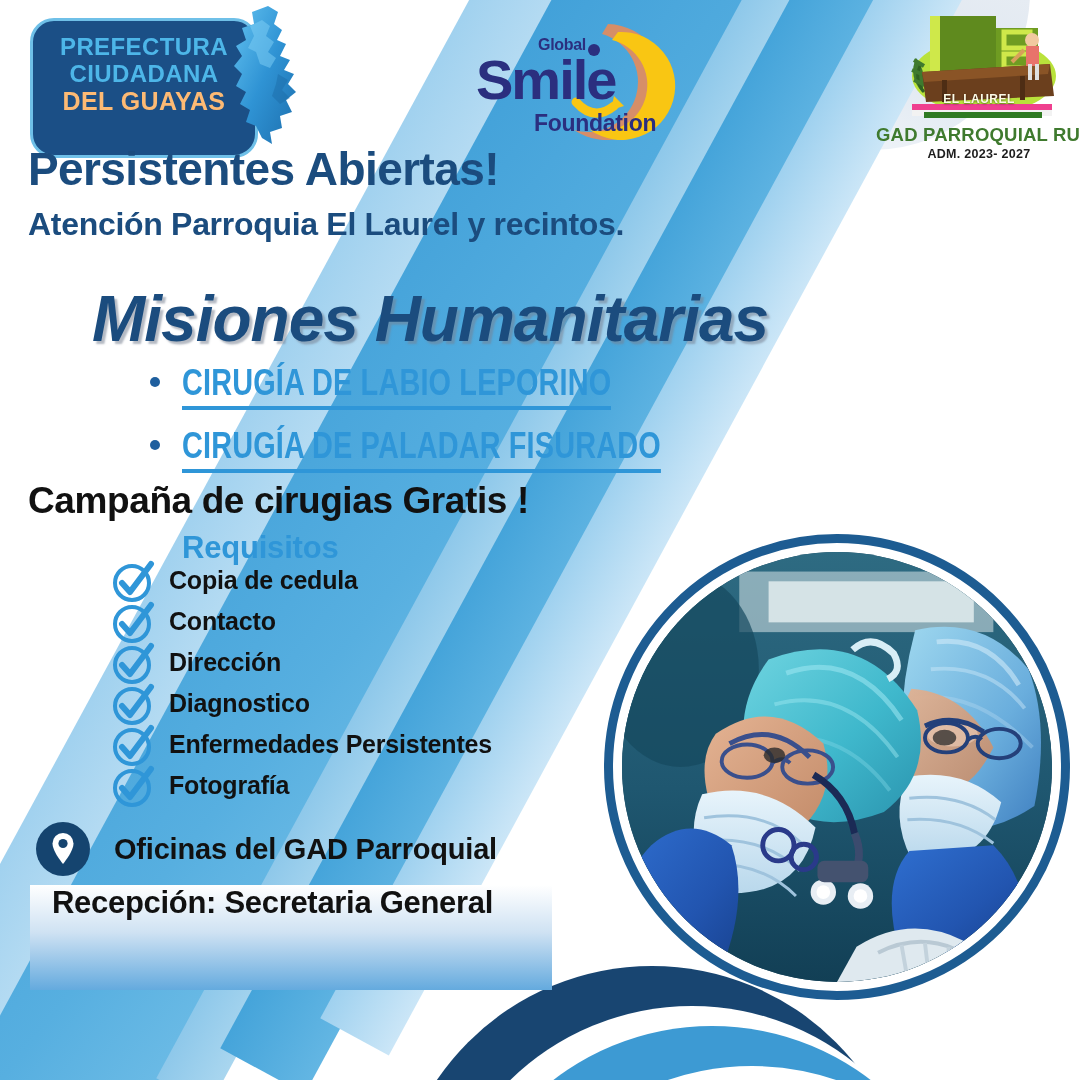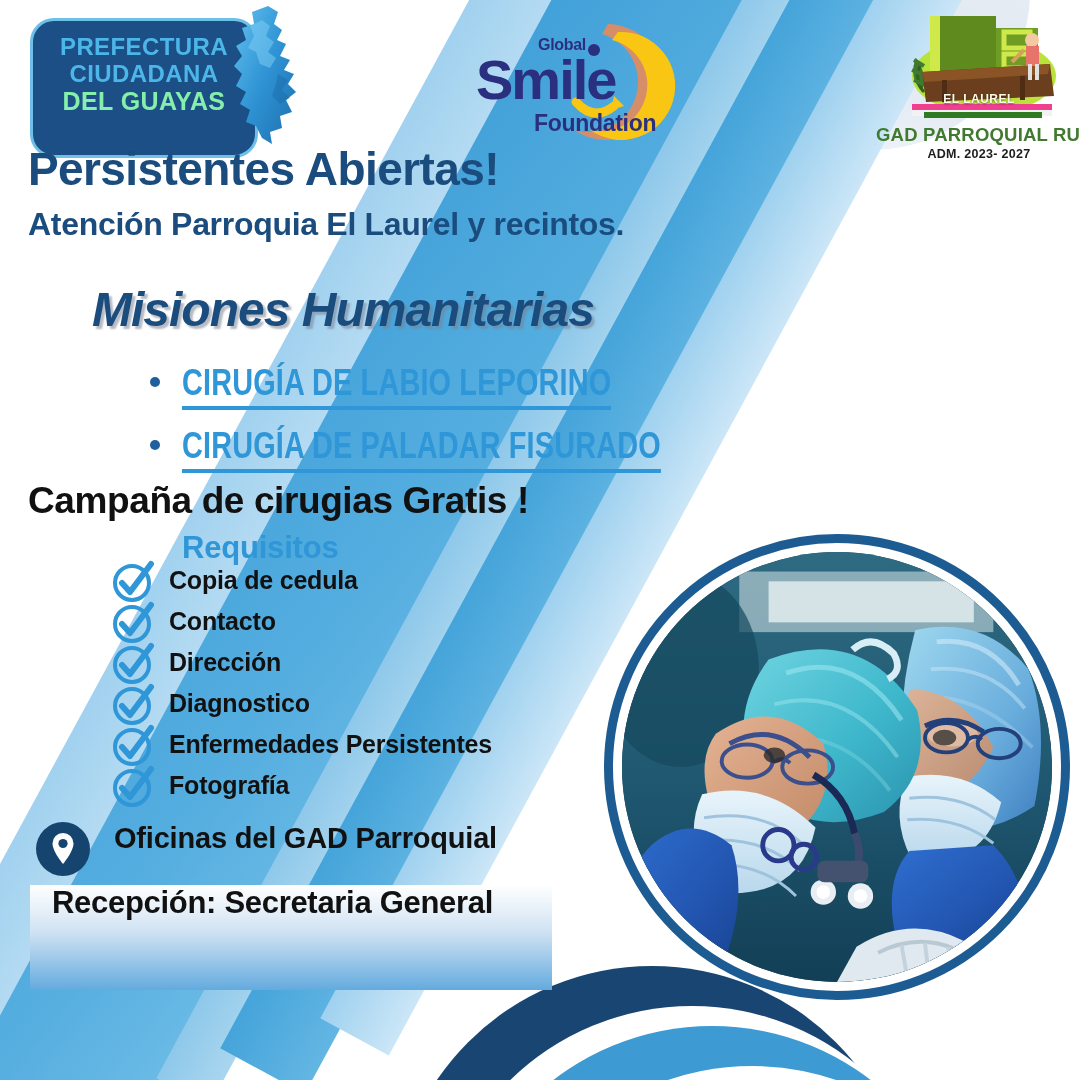--- a/index.html
+++ b/index.html
@@ -46,21 +46,21 @@
     background:#ffffff;
   }
 
   
   .logo-prefectura{
     position:absolute;left:30px;top:18px;width:228px;height:140px;
     border-radius:24px;background:#1b4f86;border:3px solid #6fc0e8;
     box-sizing:border-box;padding:12px 0 0 0;text-align:center;
   }
   .lp-l1,.lp-l2{color:#4db6e8;font-weight:bold;font-size:24px;letter-spacing:.4px;line-height:27px;}
-  .lp-l3{color:#86efac;font-weight:bold;font-size:25px;line-height:28px;letter-spacing:.4px;}
+  .lp-l3{color:#fdba74;font-weight:bold;font-size:25px;line-height:28px;letter-spacing:.4px;}
 
   .guayas-map{
     position:absolute;left:222px;top:4px;width:92px;height:142px;
   }
 
   .logo-smile{position:absolute;left:468px;top:18px;width:230px;height:130px;}
   .smile-arcs{position:absolute;inset:0;}
   .smile-text{position:absolute;left:8px;top:18px;}
   .sm-global{color:#2b2f7f;font-size:16px;font-weight:bold;letter-spacing:-.3px;
              position:absolute;left:62px;top:0;}
@@ -81,21 +81,21 @@
   }
   .h-inscripciones{
     position:absolute;left:28px;top:142px;font-size:46px;font-weight:bold;
     letter-spacing:-.6px;color:#1b4c7e;
   }
   .h-atencion{
     position:absolute;left:28px;top:206px;font-size:32px;font-weight:bold;
     letter-spacing:-.3px;color:#1b4c7e;
   }
   .h-misiones{
-    position:absolute;left:92px;top:282px;font-size:48px;font-weight:bold;
+    position:absolute;left:92px;top:282px;font-size:64px;font-weight:bold;
     font-style:italic;letter-spacing:-1px;color:#1b4c7e;
     text-shadow:3px 3px 2px rgba(120,130,145,.55);
   }
 
   .surg-list{position:absolute;left:150px;top:362px;width:620px;}
   .surg-item{display:flex;align-items:baseline;margin-bottom:15px;}
   .surg-bullet{
     width:10px;height:10px;border-radius:50%;background:#1f5f9e;
     margin-right:22px;flex:none;position:relative;top:-8px;
   }
@@ -112,21 +112,21 @@
   .h-requisitos{
     position:absolute;left:182px;top:530px;font-size:31px;font-weight:bold;
     color:#2f96d8;letter-spacing:-.2px;
   }
 
   .req-list{position:absolute;left:111px;top:560px;}
   .req-row{display:flex;align-items:center;height:41px;}
   .check-ico{width:46px;height:46px;flex:none;margin-right:12px;}
   .req-label{color:#111111;font-weight:bold;font-size:25px;letter-spacing:-.2px;}
 
-  .loc-row{position:absolute;left:36px;top:822px;display:flex;}
+  .loc-row{position:absolute;left:36px;top:822px;display:flex;align-items:center;}
   .pin-ico{width:54px;height:54px;flex:none;margin-right:24px;}
   .loc-text{color:#111111;font-weight:bold;font-size:29px;letter-spacing:-.2px;}
 
   .recep-banner{
     position:absolute;left:30px;top:885px;width:522px;height:105px;
     background:linear-gradient(180deg,#ffffff 0%,#cfe2f3 45%,#64aade 100%);
     display:flex;align-items:flex-start;
   }
   .recep-text{
     color:#111111;font-weight:bold;font-size:31px;letter-spacing:-.3px;

